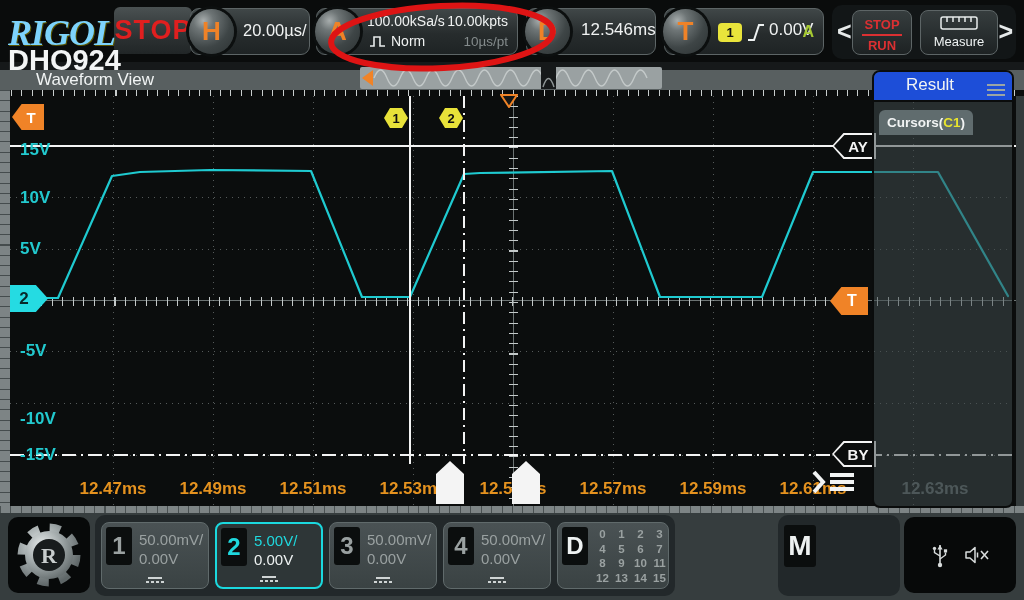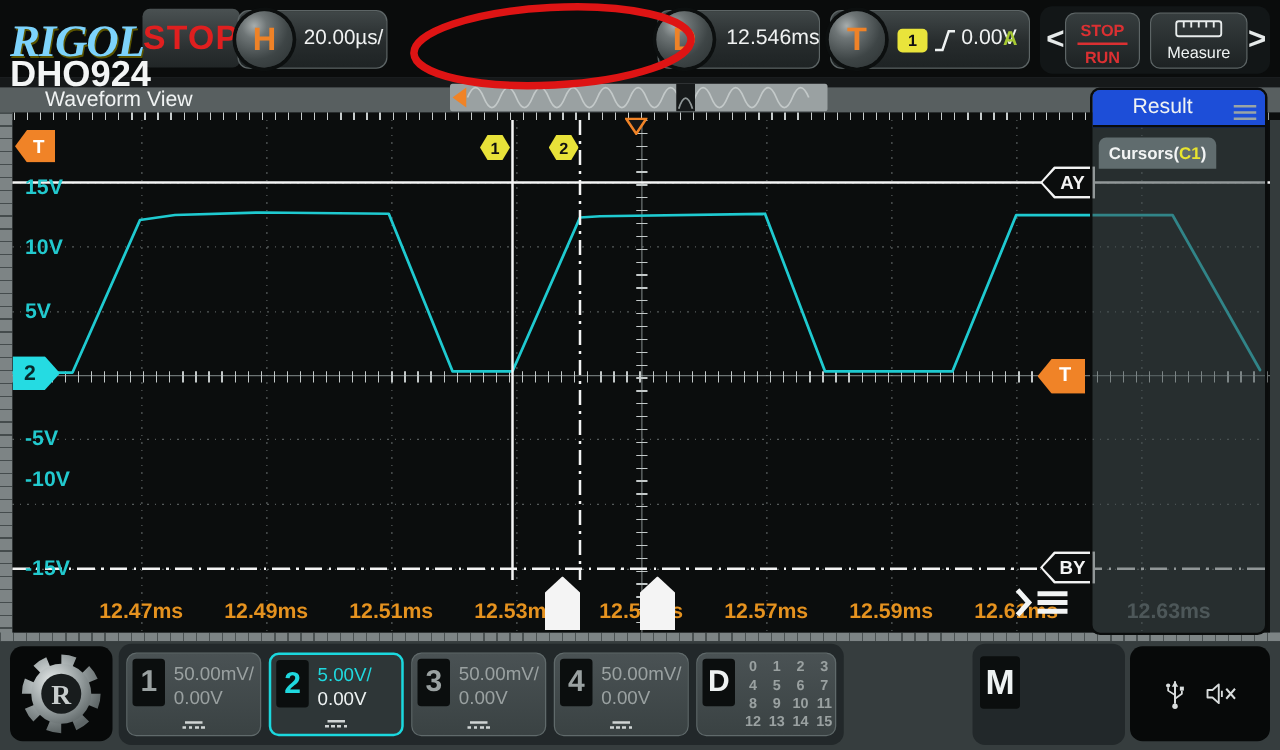--- a/index.html
+++ b/index.html
@@ -163,20 +163,32 @@
   <div class="abs rigol-logo">RIGOL</div>
   <div class="abs model-label">DHO924</div>
 
   <div class="pill" style="left:190px;width:120px;">
     <div class="knob">
       <span>H</span>
       </div>
     <div class="pillval" style="left:52px;top:12px;">20.00µs/</div>
   </div>
 
+  <div class="pill" style="left:316px;width:202px;">
+    <div class="knob">
+      <span>A</span>
+      </div>
+    <div class="pillval" style="left:50px;top:4px;font-size:14px;">100.00kSa/s</div>
+    <div class="pillval" style="right:9px;top:4px;font-size:14px;">10.00kpts</div>
+    <svg class="abs" style="left:52px;top:26px;" width="18" height="13">
+      <polyline points="1,11 5,11 5,2 11,2 11,11 16,11" fill="none" stroke="#e8ecec" stroke-width="1.6"></polyline>
+    </svg>
+    <div class="pillval" style="left:74px;top:24px;font-size:14px;">Norm</div>
+    <div class="pillval" style="right:9px;top:25px;font-size:13.5px;color:#848b8c;">10µs/pt</div>
+  </div>
 
   <div class="pill" style="left:526px;width:130px;">
     <div class="knob">
       <span>D</span>
       </div>
     <div class="pillval" style="left:54px;top:11px;font-size:17px;">12.546ms</div>
   </div>
 
   <div class="pill" style="left:664px;width:160px;">
     <div class="knob">
@@ -256,21 +268,21 @@
 
   <div class="abs ay-line"></div>
   <div class="abs by-line"></div>
   <div class="abs ax-line"></div>
   <div class="abs bx-line"></div>
 
   <div class="volt-label" style="top:150px;">15V</div>
   <div class="volt-label" style="top:198px;">10V</div>
   <div class="volt-label" style="top:249px;">5V</div>
   <div class="volt-label" style="top:351px;">-5V</div>
-  <div class="volt-label" style="top:384px;">-10V</div>
+  <div class="volt-label" style="top:419px;">-10V</div>
   <div class="volt-label" style="top:455px;">-15V</div>
 
   <div class="time-label" style="left:113px;">12.47ms</div>
   <div class="time-label" style="left:213px;">12.49ms</div>
   <div class="time-label" style="left:313px;">12.51ms</div>
   <div class="time-label" style="left:413px;">12.53ms</div>
   <div class="time-label" style="left:513px;">12.55ms</div>
   <div class="time-label" style="left:613px;">12.57ms</div>
   <div class="time-label" style="left:713px;">12.59ms</div>
   <div class="time-label" style="left:813px;">12.61ms</div>

